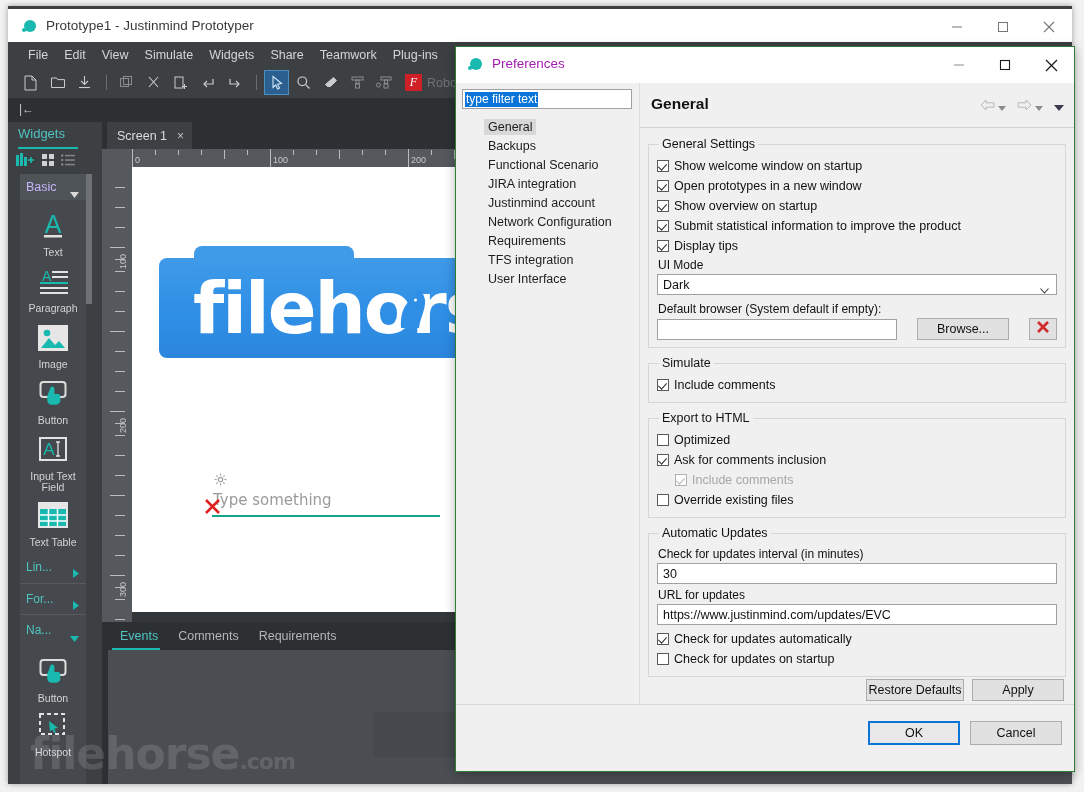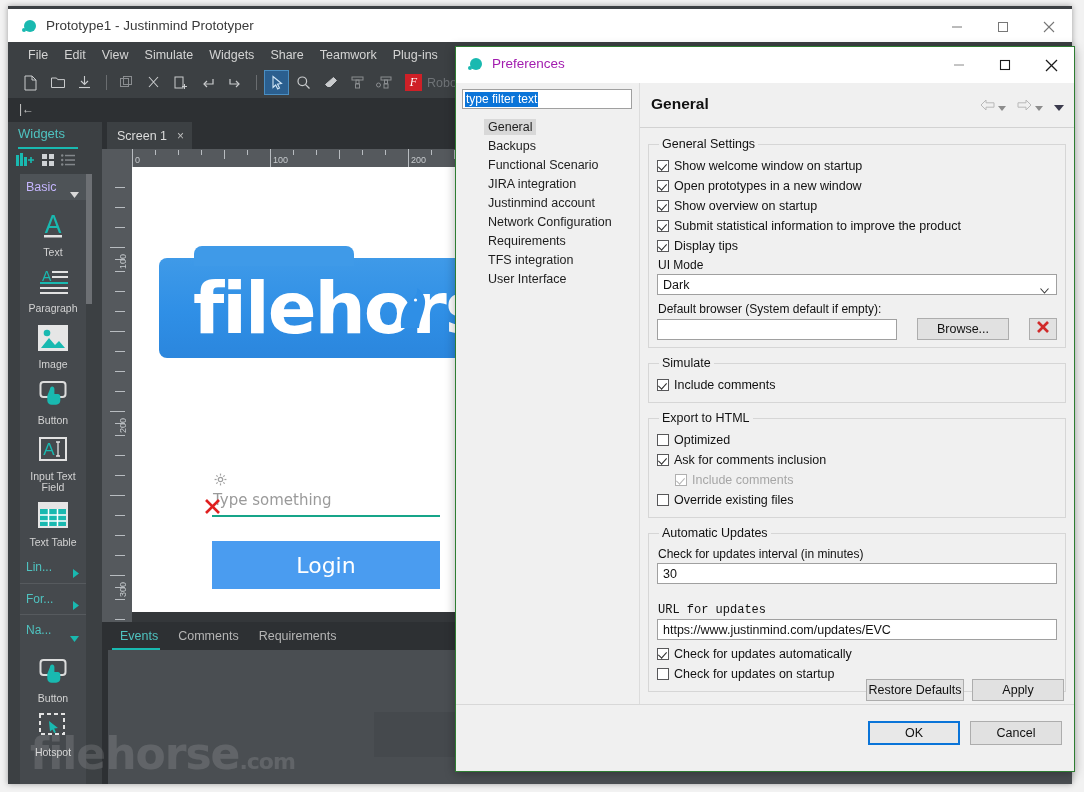--- a/index.html
+++ b/index.html
@@ -879,23 +879,20 @@
           <div id="input-placeholder">Type something</div>
           <div id="input-underline"></div>
           <div id="input-errormark">
             <svg width="17" height="17" viewBox="0 0 17 17">
               <line x1="2" y1="2" x2="15" y2="15" stroke="#e02020" stroke-width="2.6"></line>
               <line x1="15" y1="2" x2="2" y2="15" stroke="#e02020" stroke-width="2.6"></line>
             </svg>
           </div>
         </div>
 
-        <div id="login-button">
-          <div id="login-button-label">Login</div>
-        </div>
       </div>
       <div id="canvas-scroll-h"></div>
 
       <div id="bottom-panel">
         <div id="bottom-tabs">
           <div class="btab active">Events</div>
           <div class="btab">Comments</div>
           <div class="btab">Requirements</div>
         </div>
         <div id="btab-underline"></div>
@@ -1065,21 +1062,21 @@
             <div class="chk-row">
               <div class="chk"></div>
               <div class="chk-label">Override existing files</div>
             </div>
           </fieldset>
 
           <fieldset class="grp">
             <legend>Automatic Updates</legend>
             <div class="plain-label">Check for updates interval (in minutes)</div>
             <div class="tinput">30</div>
-            <div class="plain-label" style="margin-top:19px;font-family:Liberation Mono, monospace;">URL for updates</div>
+            <div class="plain-label" style="margin-top:4px;">URL for updates</div>
             <div class="tinput">https://www.justinmind.com/updates/EVC</div>
             <div class="chk-row" style="margin-top:4px;">
               <div class="chk checked"></div>
               <div class="chk-label">Check for updates automatically</div>
             </div>
             <div class="chk-row">
               <div class="chk"></div>
               <div class="chk-label">Check for updates on startup</div>
             </div>
           </fieldset>

